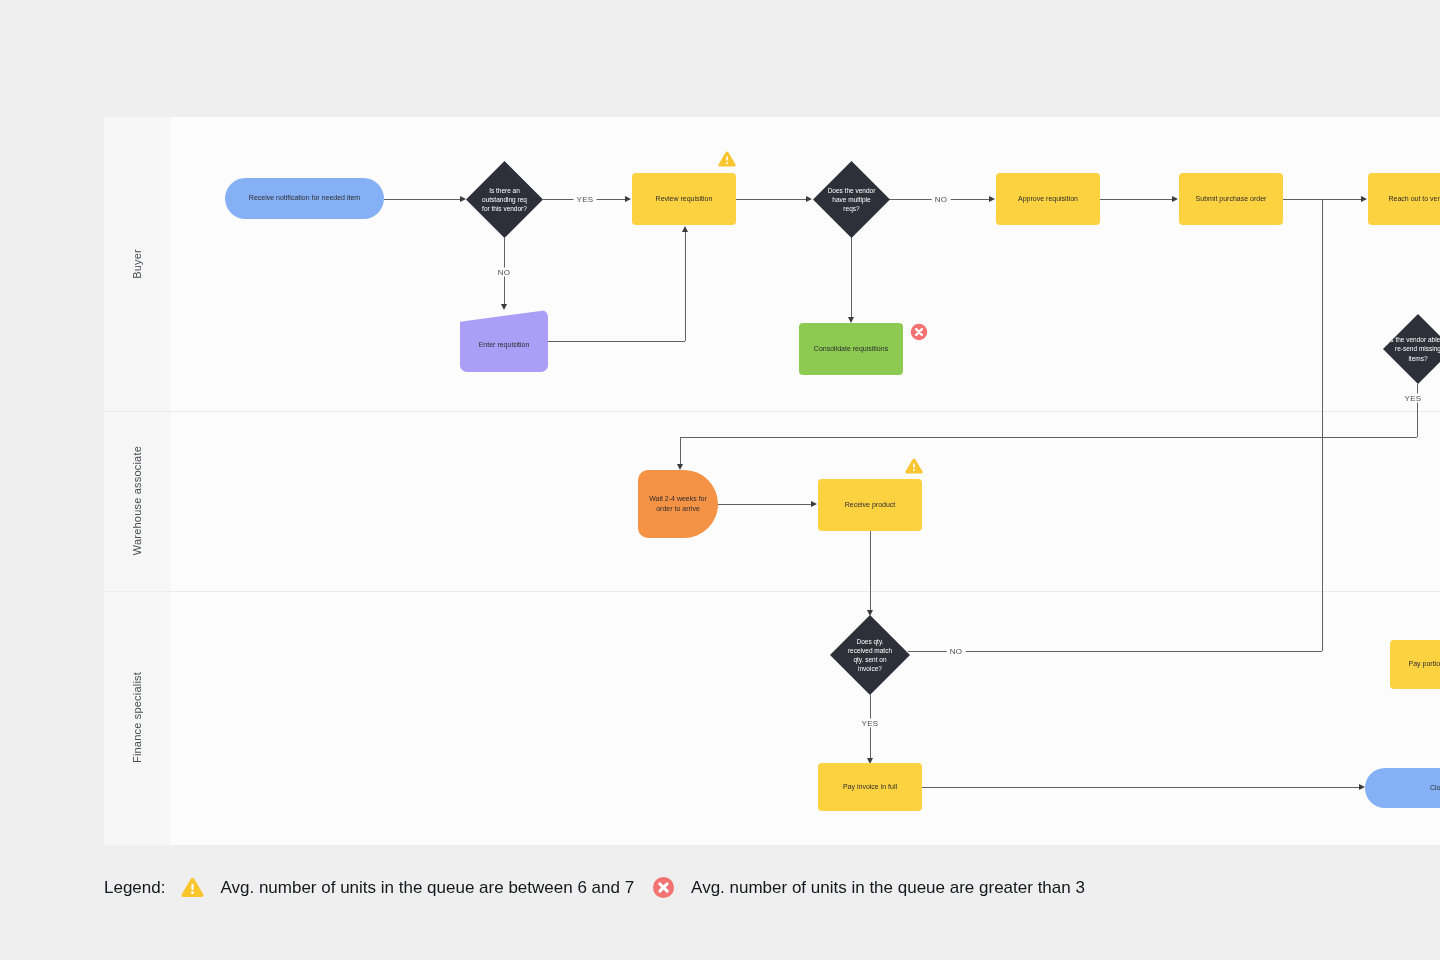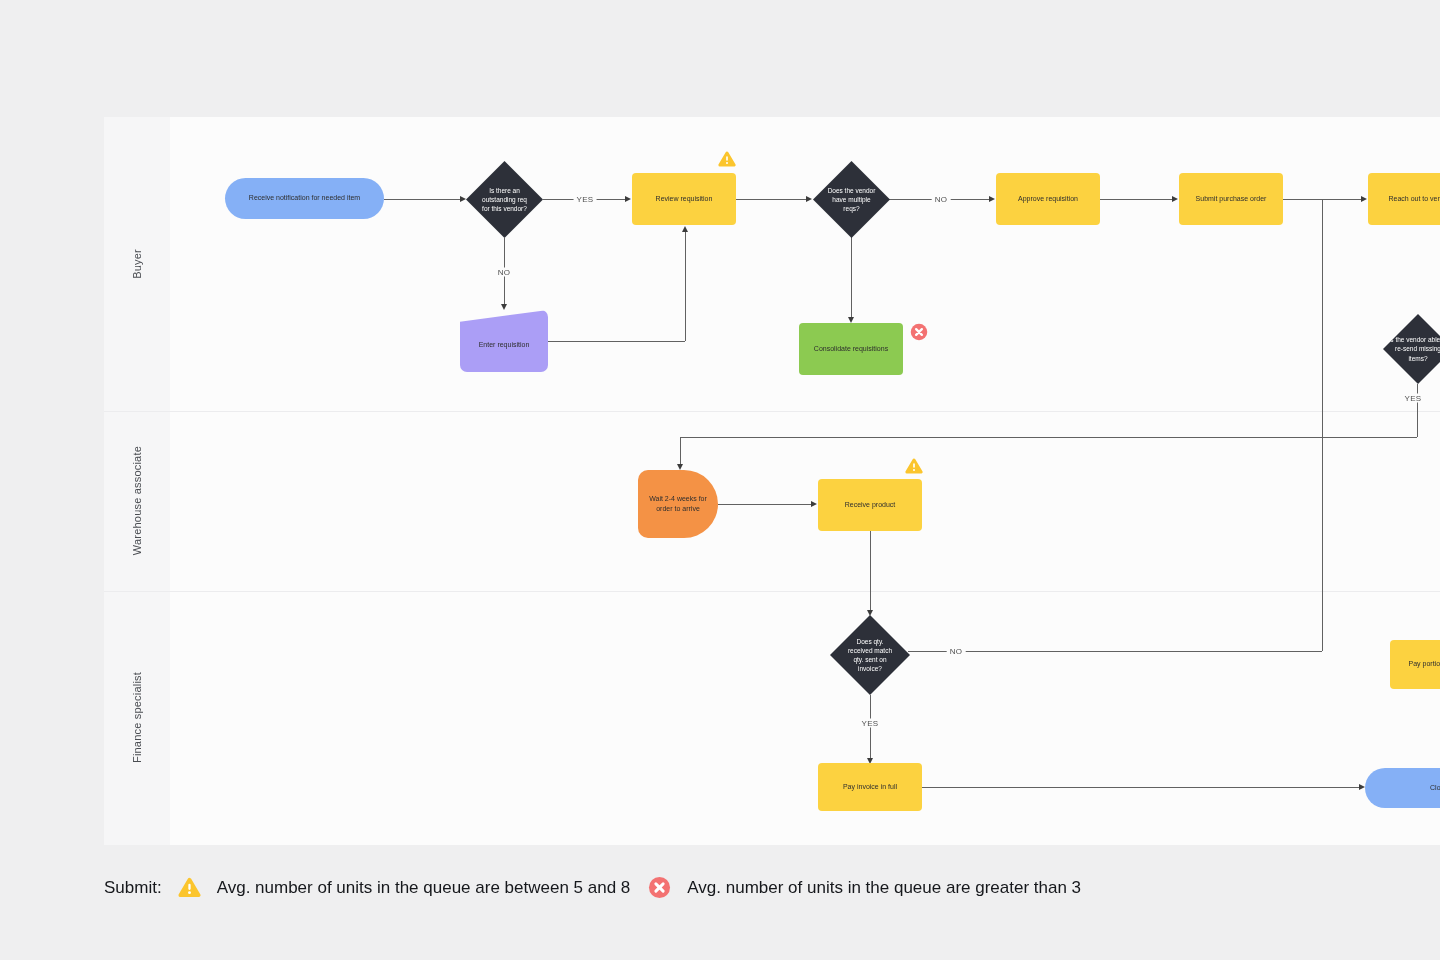--- a/index.html
+++ b/index.html
@@ -207,29 +207,29 @@
 
   <div class="node proc" style="left:818px;top:763px;width:104px;height:48px">
     <span>Pay invoice in full</span>
   </div>
 
   <div class="node pill" style="left:1365px;top:768px;width:160px;height:40px">
     <span style="white-space:nowrap">Close PO</span>
   </div>
 
   <div class="legend">
-    <span class="ttl">Submit:</span>
+    <span class="ttl">Legend:</span>
     <span class="ic">
       <svg viewBox="0 0 24 24" width="23" height="23">
         <path d="M12 4 L21.5 20 H2.5 Z" fill="#FBC52D" stroke="#FBC52D" stroke-width="4" stroke-linejoin="round"></path>
         <rect x="10.8" y="8.2" width="2.4" height="6.4" rx="1.2" fill="#fff"></rect>
         <circle cx="12" cy="17.4" r="1.5" fill="#fff"></circle>
       </svg>
     </span>
-    <span class="txt">Avg. number of units in the queue are between 5 and 8</span>
+    <span class="txt">Avg. number of units in the queue are between 6 and 7</span>
     <span class="ic">
       <svg viewBox="0 0 24 24" width="23" height="23">
         <circle cx="12" cy="12" r="11" fill="#F37272"></circle>
         <path d="M8.2 8.2 L15.8 15.8 M15.8 8.2 L8.2 15.8" stroke="#fff" stroke-width="3.1" stroke-linecap="round"></path>
       </svg>
     </span>
     <span class="txt">Avg. number of units in the queue are greater than 3</span>
   </div>
 
 </div>

